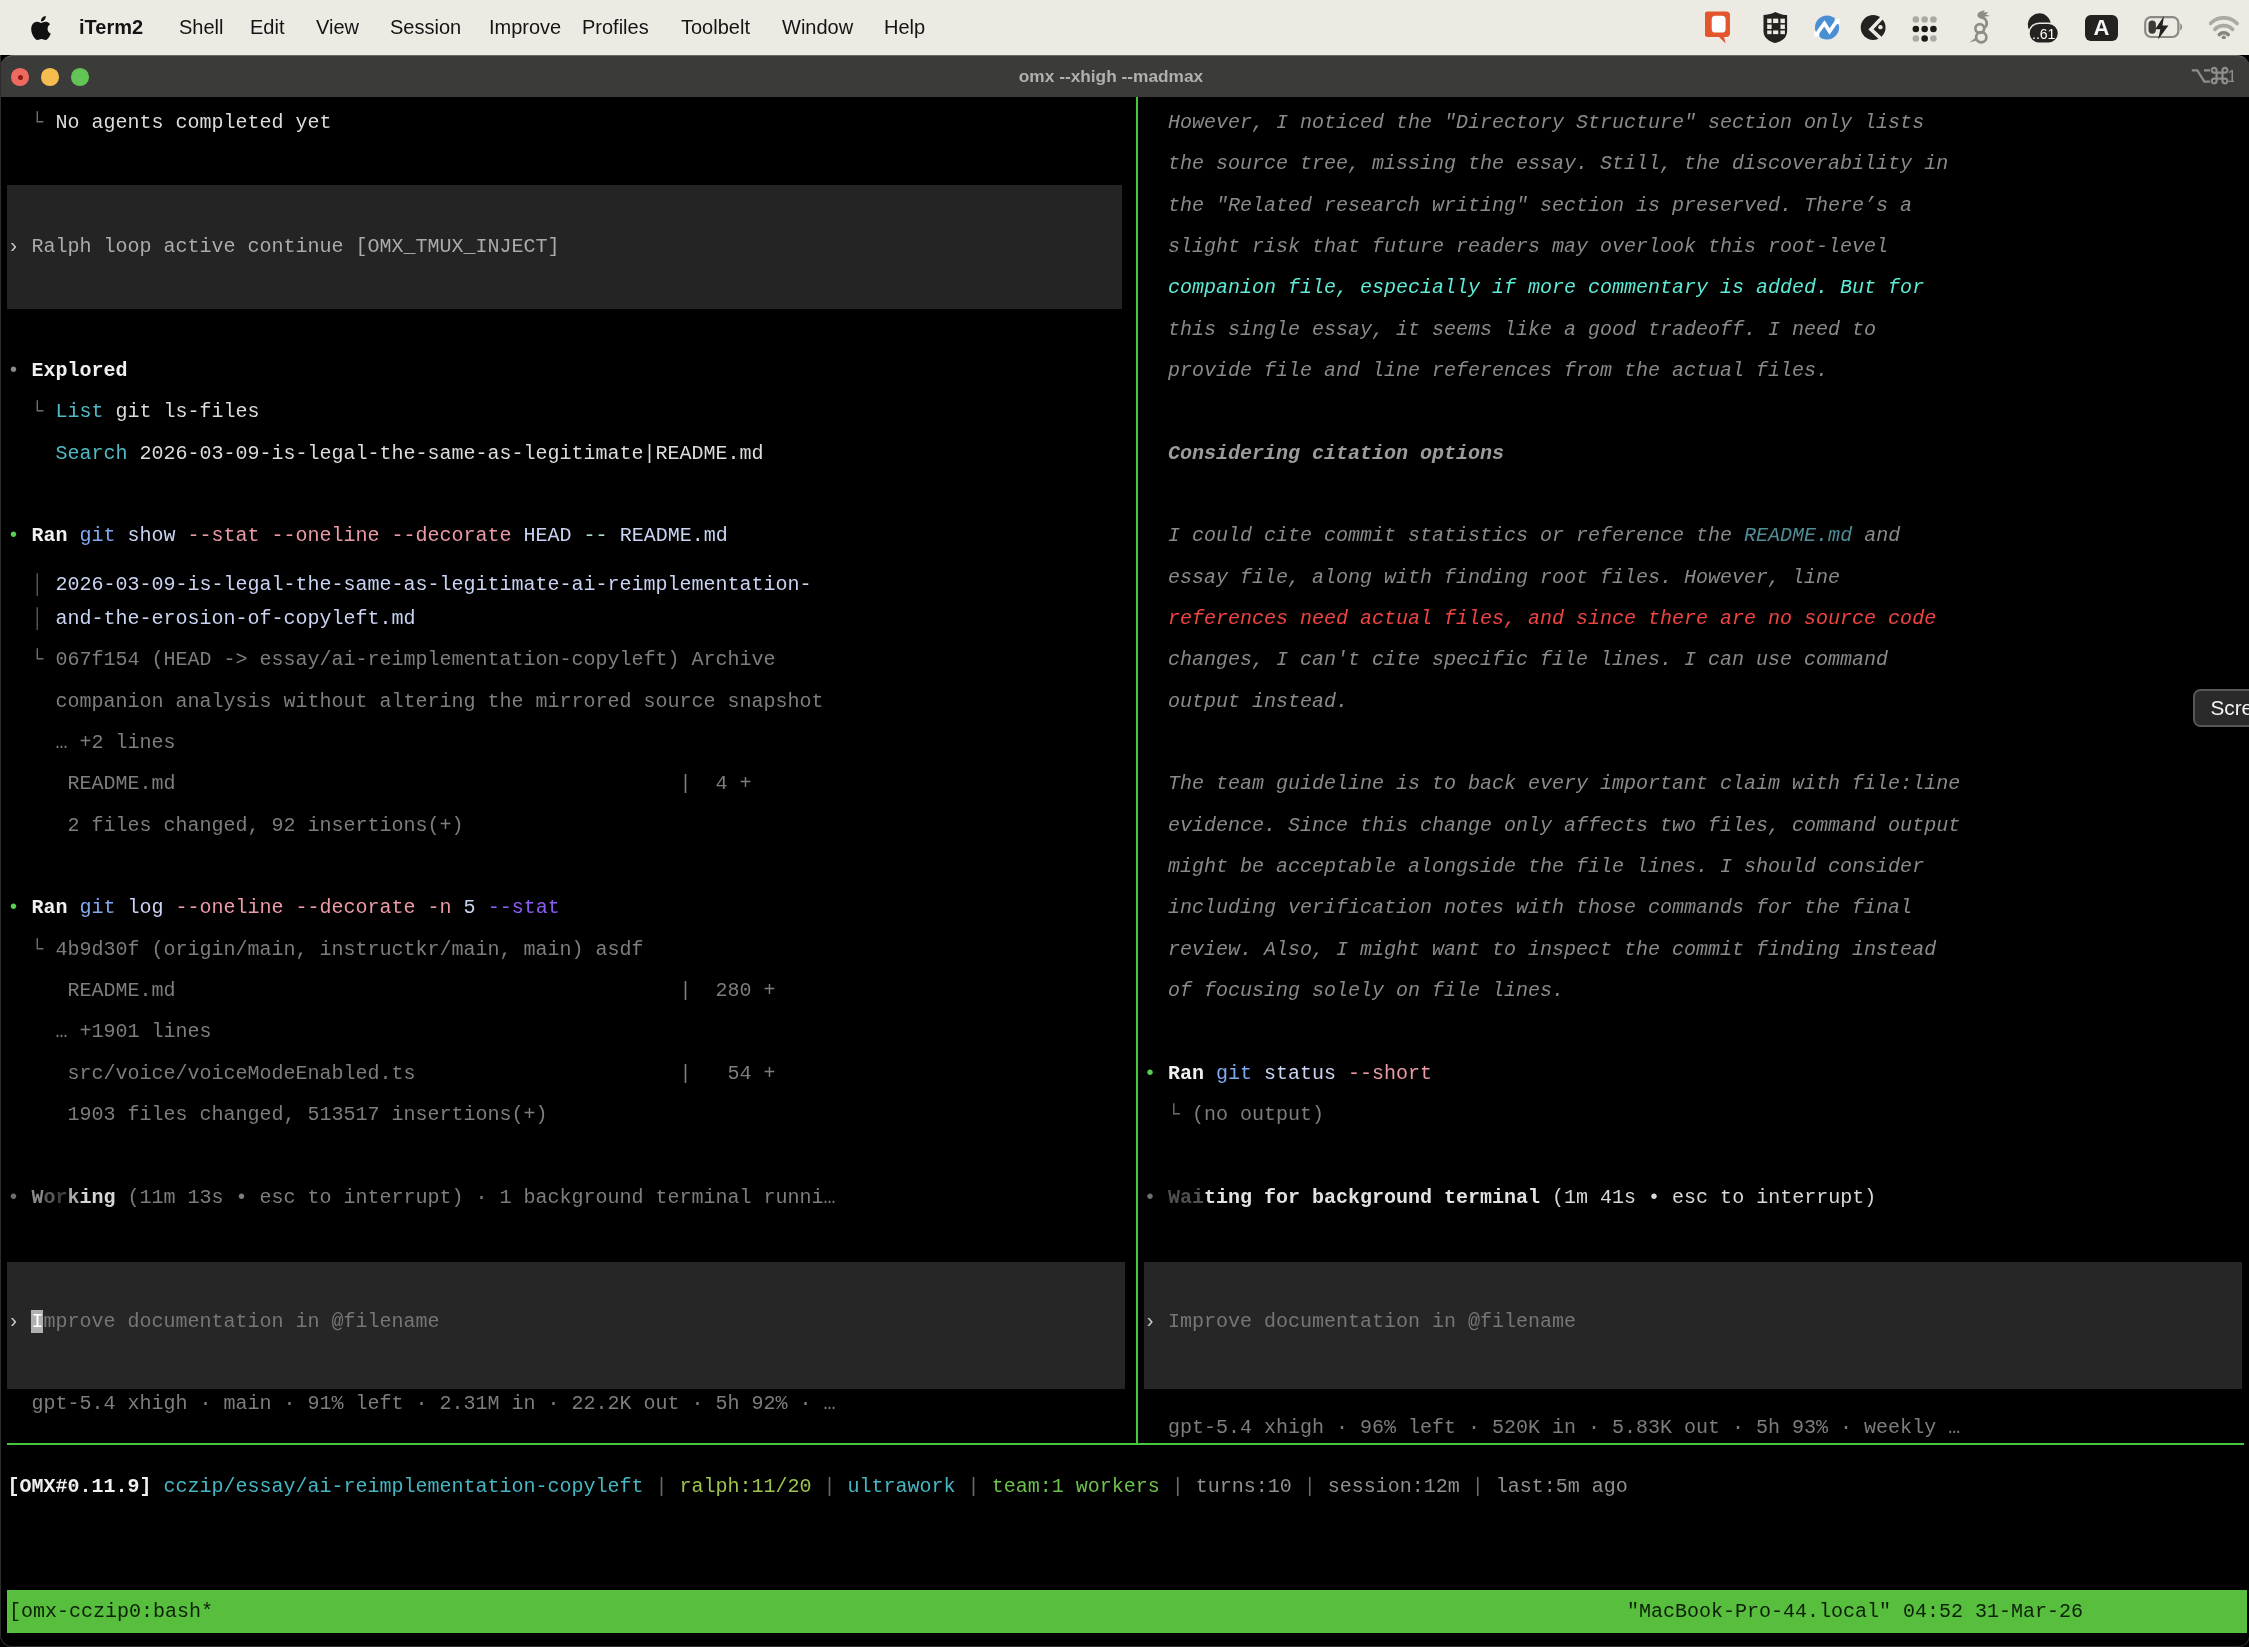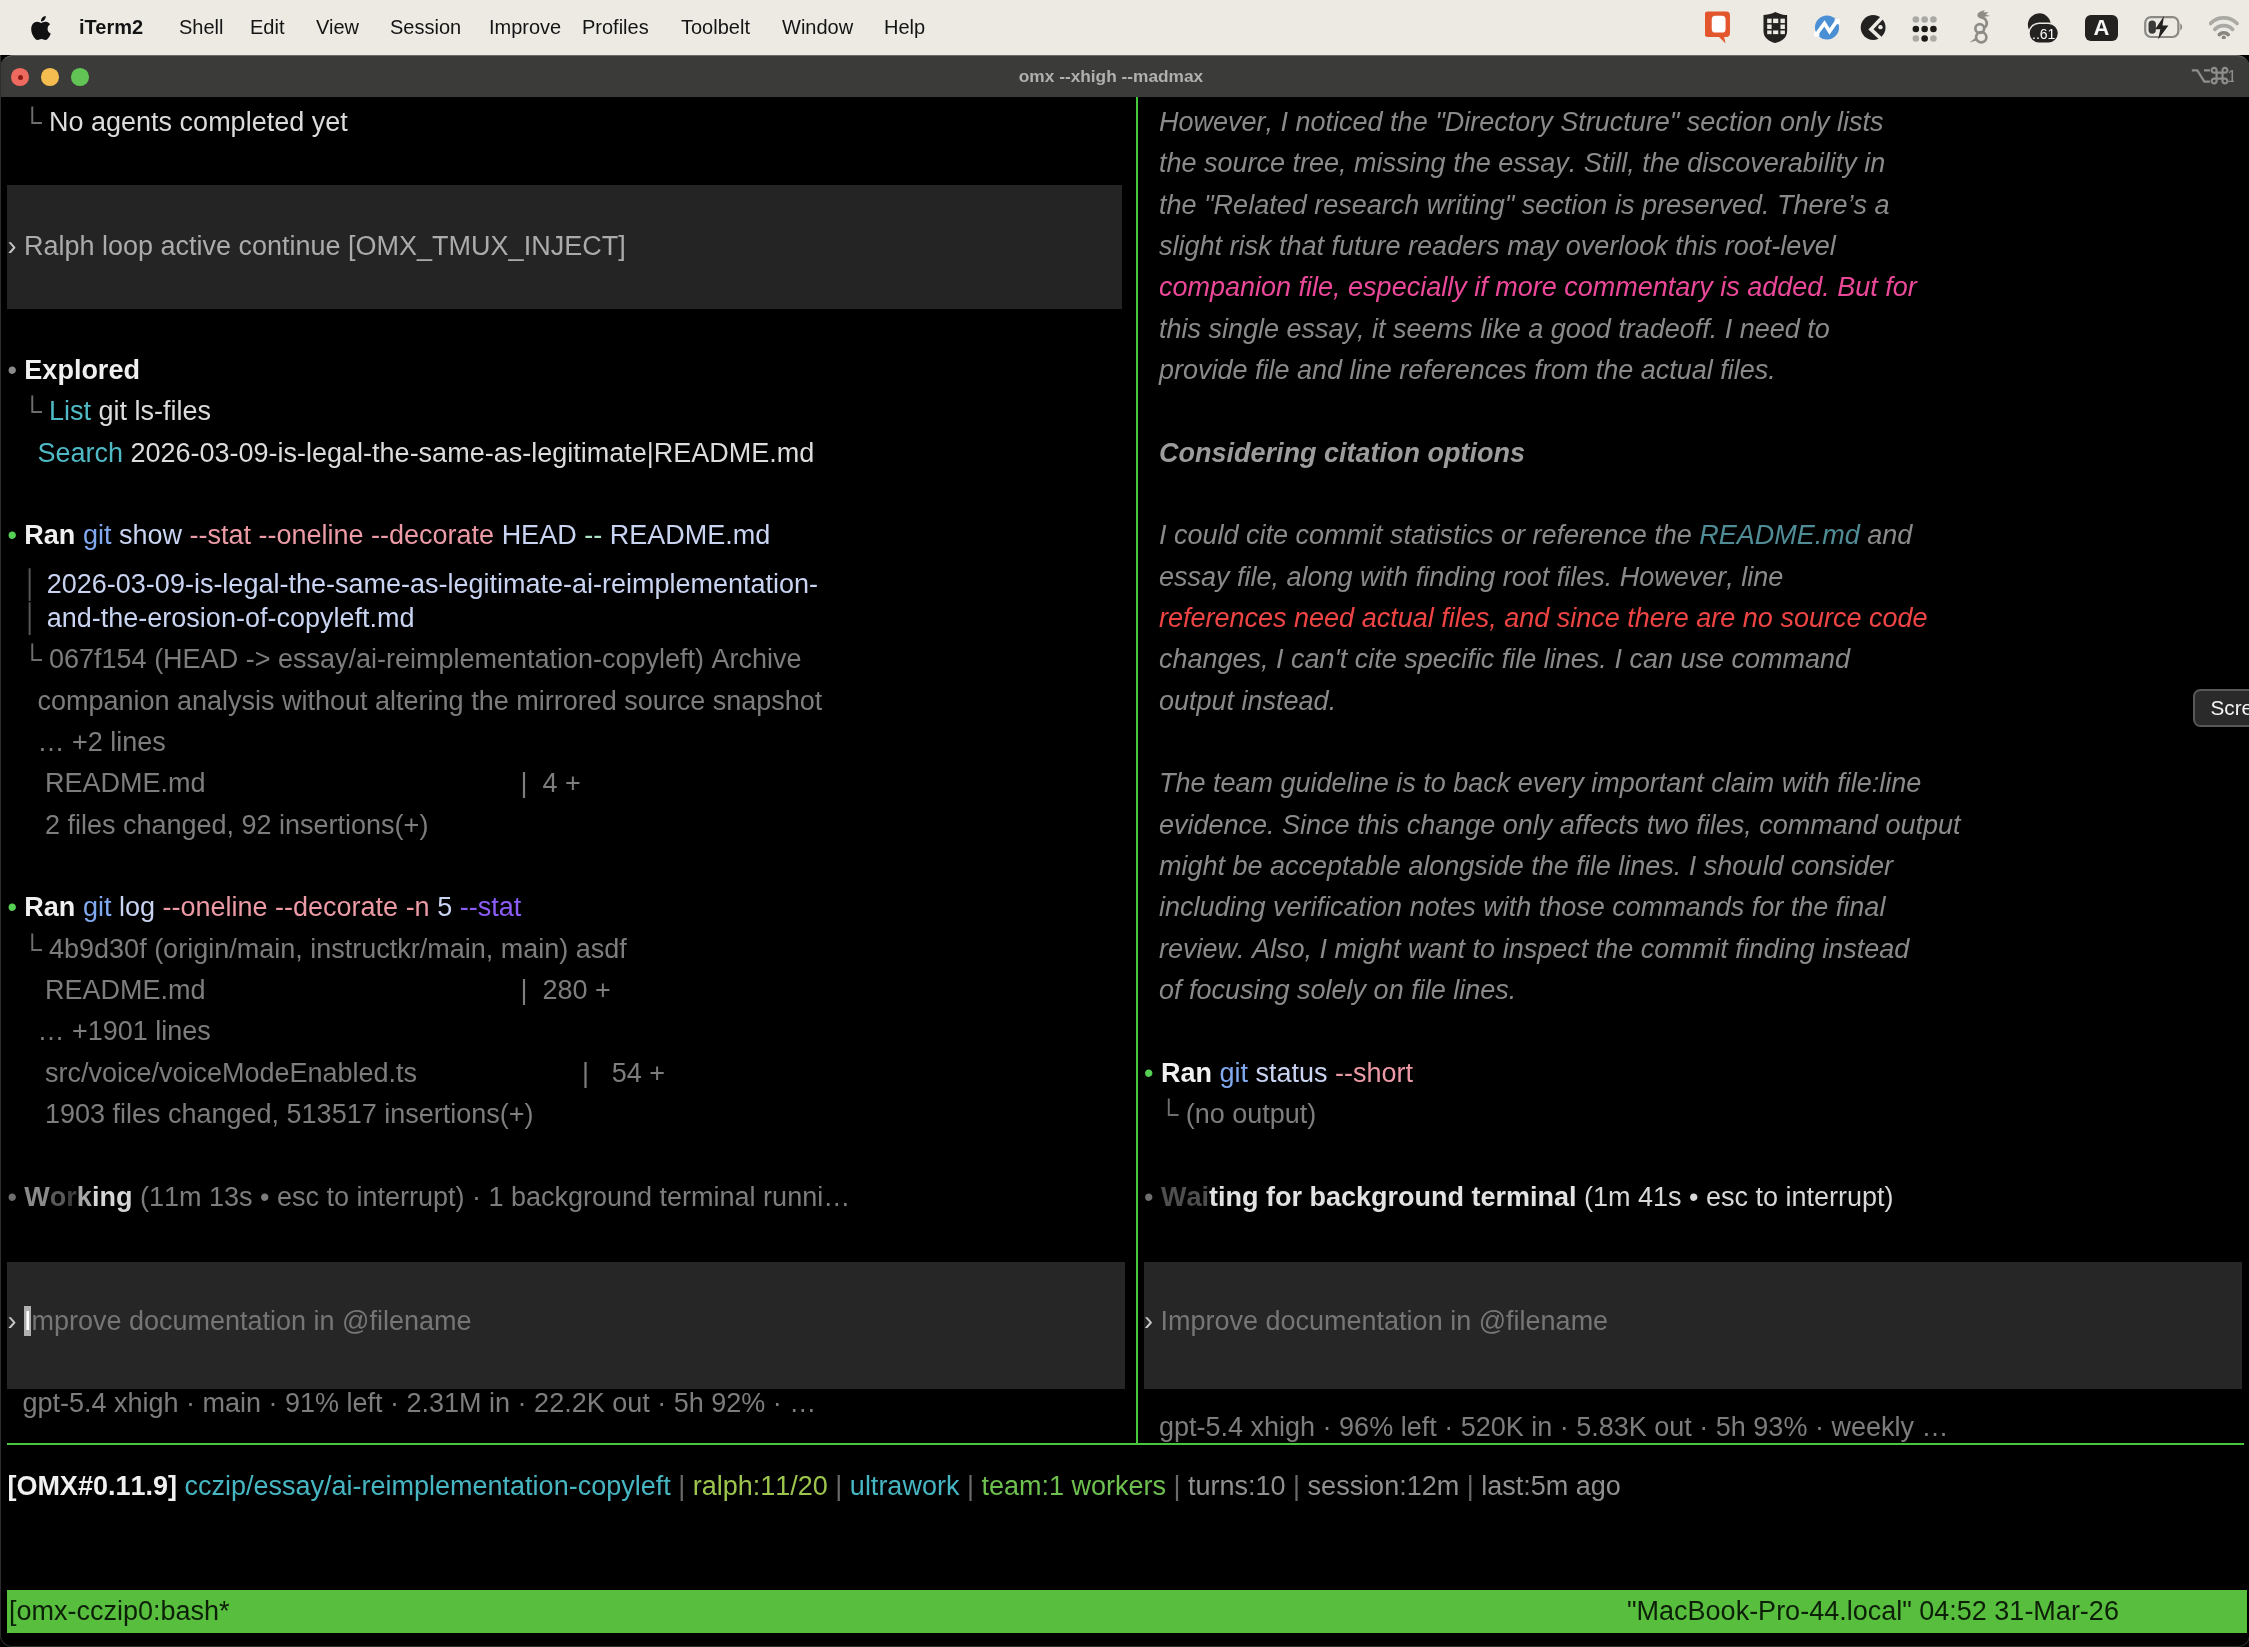--- a/index.html
+++ b/index.html
@@ -1,19 +1,19 @@
 <!DOCTYPE html>
 <html style="font-size:11.8px"><head><meta charset="utf-8">
 <style>
   * { margin:0; padding:0; box-sizing:border-box; }
   html,body { width:2250px; height:1648px; background:#000; overflow:hidden; }
   body { position:relative; font-family:"Liberation Sans",sans-serif; }
   pre.t {
-    position:absolute; font-family:Liberation Sans, sans-serif;
-    font-size:27px; line-height:41px; height:41px; color:#dcdcdc;
+    position:absolute; font-family:Liberation Mono, monospace;
+    font-size:20px; line-height:41px; height:41px; color:#dcdcdc;
     white-space:pre; font-kerning:none; font-variant-ligatures:none;
   }
   .abs { position:absolute; }
 </style></head>
 <body>
 
 <div class="abs" style="left:0;top:0;width:2250px;height:55px;background:#eceae3;"></div>
 <svg class="abs" style="left:29px;top:11px" width="24" height="31" viewBox="0 0 24 29">
  <path fill="#111" transform="translate(0,4)" d="M12.152 6.896c-.948 0-2.415-1.078-3.96-1.04-2.04.027-3.91 1.183-4.961 3.014-2.117 3.675-.546 9.103 1.519 12.09 1.013 1.454 2.208 3.09 3.792 3.039 1.52-.065 2.09-.987 3.935-.987 1.831 0 2.35.987 3.96.948 1.637-.026 2.676-1.48 3.676-2.948 1.156-1.688 1.636-3.325 1.662-3.415-.039-.013-3.182-1.221-3.22-4.857-.026-3.04 2.48-4.494 2.597-4.559-1.429-2.09-3.623-2.324-4.39-2.376-2-.156-3.675 1.09-4.61 1.09zM15.53 3.83c.843-1.012 1.4-2.427 1.245-3.83-1.207.052-2.662.805-3.532 1.818-.78.896-1.454 2.338-1.273 3.714 1.338.104 2.715-.688 3.56-1.702"></path>
 </svg>
@@ -139,21 +139,21 @@
 <pre class="t" style="left:7.4px;top:1011px;"><span style="color:#7d7d7d">    … +1901 lines</span></pre>
 <pre class="t" style="left:7.4px;top:1053px;"><span style="color:#7d7d7d">     src/voice/voiceModeEnabled.ts                      |   54 +</span></pre>
 <pre class="t" style="left:7.4px;top:1094px;"><span style="color:#7d7d7d">     1903 files changed, 513517 insertions(+)</span></pre>
 <pre class="t" style="left:7.4px;top:1177px;"><span style="color:#6e6e6e">• </span><span style="font-weight:bold;color:#8a8a8a">W</span><span style="font-weight:bold;color:#5a5a5a">o</span><span style="font-weight:bold;color:#3f3f3f">r</span><span style="font-weight:bold;color:#a8a8a8">k</span><span style="font-weight:bold;color:#d6d6d6">ing</span><span style="color:#7d7d7d"> (11m 13s • esc to interrupt) · 1 background terminal runni…</span></pre>
 <pre class="t" style="left:7.4px;top:1301px;"><span style="color:#c8c8c8">› </span><span style="background:#b0b0b0;color:#ffffff">I</span><span style="color:#767676">mprove documentation in @filename</span></pre>
 <pre class="t" style="left:7.4px;top:1383px;"><span style="color:#7d7d7d">  gpt-5.4 xhigh · main · 91% left · 2.31M in · 22.2K out · 5h 92% · …</span></pre>
 <pre class="t" style="left:1144px;top:102px;"><span style="font-style:italic;color:#8a8a8a">  However, I noticed the "Directory Structure" section only lists</span></pre>
 <pre class="t" style="left:1144px;top:143px;"><span style="font-style:italic;color:#8a8a8a">  the source tree, missing the essay. Still, the discoverability in</span></pre>
 <pre class="t" style="left:1144px;top:185px;"><span style="font-style:italic;color:#8a8a8a">  the "Related research writing" section is preserved. There’s a</span></pre>
 <pre class="t" style="left:1144px;top:226px;"><span style="font-style:italic;color:#8a8a8a">  slight risk that future readers may overlook this root-level</span></pre>
-<pre class="t" style="left:1144px;top:267px;"><span style="font-style:italic;color:#ec4899">  companion file, especially if more commentary is added. But for</span></pre>
+<pre class="t" style="left:1144px;top:267px;"><span style="font-style:italic;color:#5eead4">  companion file, especially if more commentary is added. But for</span></pre>
 <pre class="t" style="left:1144px;top:309px;"><span style="font-style:italic;color:#8a8a8a">  this single essay, it seems like a good tradeoff. I need to</span></pre>
 <pre class="t" style="left:1144px;top:350px;"><span style="font-style:italic;color:#8a8a8a">  provide file and line references from the actual files.</span></pre>
 <pre class="t" style="left:1144px;top:557px;"><span style="font-style:italic;color:#8a8a8a">  essay file, along with finding root files. However, line</span></pre>
 <pre class="t" style="left:1144px;top:598px;"><span style="font-style:italic;color:#ef4444">  references need actual files, and since there are no source code</span></pre>
 <pre class="t" style="left:1144px;top:639px;"><span style="font-style:italic;color:#8a8a8a">  changes, I can't cite specific file lines. I can use command</span></pre>
 <pre class="t" style="left:1144px;top:681px;"><span style="font-style:italic;color:#8a8a8a">  output instead.</span></pre>
 <pre class="t" style="left:1144px;top:763px;"><span style="font-style:italic;color:#8a8a8a">  The team guideline is to back every important claim with file:line</span></pre>
 <pre class="t" style="left:1144px;top:805px;"><span style="font-style:italic;color:#8a8a8a">  evidence. Since this change only affects two files, command output</span></pre>
 <pre class="t" style="left:1144px;top:846px;"><span style="font-style:italic;color:#8a8a8a">  might be acceptable alongside the file lines. I should consider</span></pre>
 <pre class="t" style="left:1144px;top:887px;"><span style="font-style:italic;color:#8a8a8a">  including verification notes with those commands for the final</span></pre>

